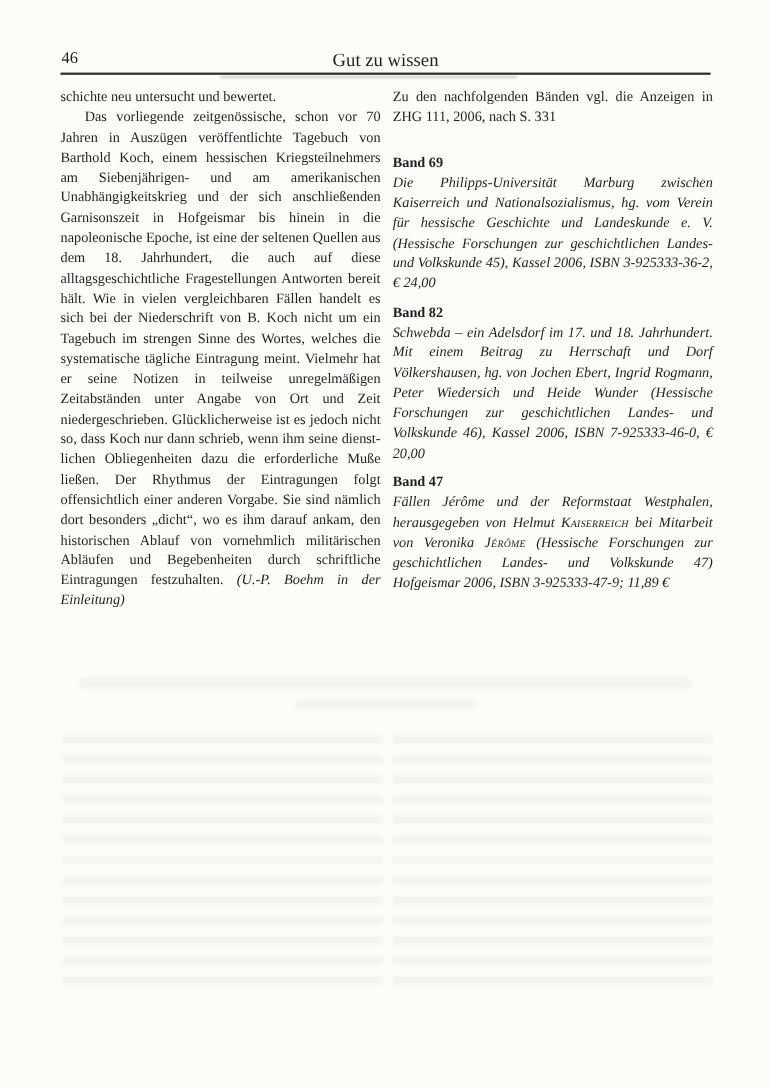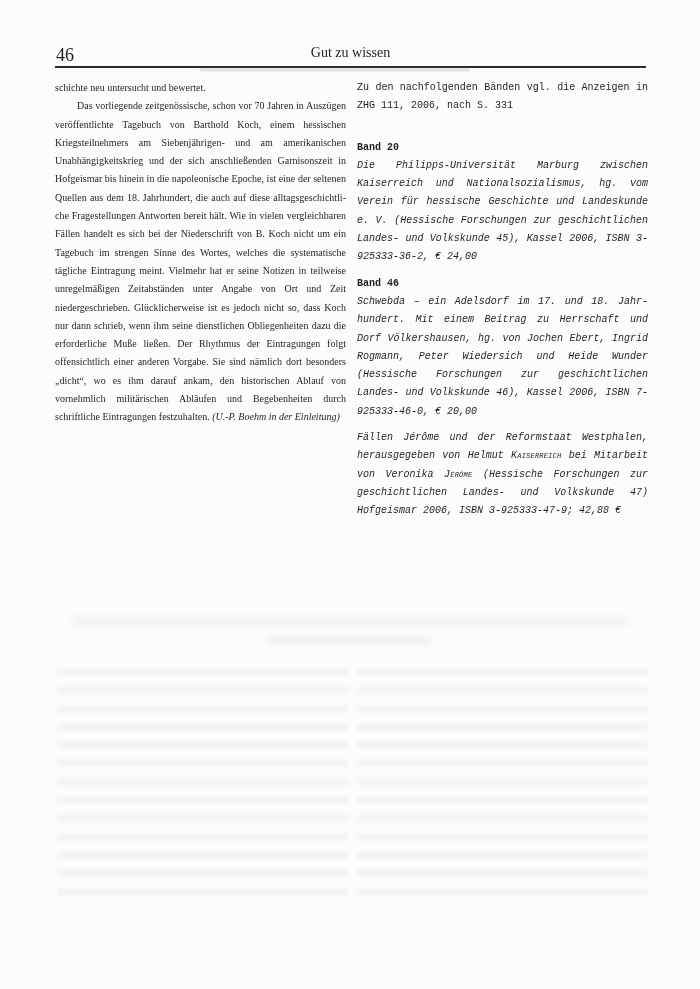--- a/index.html
+++ b/index.html
@@ -22,29 +22,29 @@
     position: absolute;
     left: 55px;
     top: 45px;
     width: 591px;
     height: 24px;
   }
   .pagenum {
     position: absolute;
     left: 1px;
     top: 0;
-    font-size: 18px;
+    font-size: 15px;
   }
   .running-title {
     position: absolute;
     left: 0;
     right: 0;
     top: 0;
     text-align: center;
-    font-size: 14px;
+    font-size: 17px;
   }
   .rule {
     position: absolute;
     left: 0;
     right: 0;
     top: 21px;
     height: 1.8px;
     background: #2c2c2c;
   }
   .rule-echo {
@@ -54,27 +54,27 @@
     width: 270px;
     height: 2px;
     background: rgba(50, 50, 48, 0.22);
     filter: blur(1px);
   }
 
   
   .col {
     position: absolute;
     top: 79px;
-    font-size: 10px;
+    font-size: 13px;
     line-height: 18.3px;
     text-align: justify;
     hyphens: manual;
   }
   .col-left  { left: 55px;  width: 291px; }
-  .col-right { left: 357px; width: 291px; font-family: Liberation Mono, monospace; }
+  .col-right { left: 357px; width: 291px; }
 
   p { margin: 0; }
   .indent { text-indent: 22px; }
   .italic { font-style: italic; }
   .rc-intro { margin-bottom: 23px; }
   .band + .band { margin-top: 8px; }
   .band-heading { font-weight: bold; }
   .sc { font-variant: small-caps; letter-spacing: 0.2px; }
 
   
@@ -120,31 +120,32 @@
 
   <div class="col col-left">
     <p class="body-p">schichte neu untersucht und bewertet.</p>
     <p class="body-p indent"><span>Das vorliegende zeitgenössische, schon vor 70 Jahren in Auszügen veröffentlichte Tage­buch von Barthold Koch, einem hessischen Kriegsteilnehmers am Siebenjährigen- und am amerikanischen Unabhängigkeitskrieg und der sich anschließenden Garnisonszeit in Hofgeis­mar bis hinein in die napoleonische Epoche, ist eine der seltenen Quellen aus dem 18. Jahr­hundert, die auch auf diese alltagsgeschichtli­che Fragestellungen Antworten bereit hält. Wie in vielen vergleichbaren Fällen handelt es sich bei der Niederschrift von B. Koch nicht um ein Tagebuch im strengen Sinne des Wortes, wel­ches die systematische tägliche Eintragung meint. Vielmehr hat er seine Notizen in teil­weise unregelmäßigen Zeitabständen unter Angabe von Ort und Zeit niedergeschrieben. Glücklicherweise ist es jedoch nicht so, dass Koch nur dann schrieb, wenn ihm seine dienst­lichen Obliegenheiten dazu die erforderliche Muße ließen. Der Rhythmus der Eintragungen folgt offensichtlich einer anderen Vorgabe. Sie sind nämlich dort besonders „dicht“, wo es ihm darauf ankam, den historischen Ablauf von vornehmlich militärischen Abläufen und Bege­benheiten durch schriftliche Eintragungen fest­zuhalten. </span><span class="italic">(U.-P. Boehm in der Einleitung)</span></p>
   </div>
 
   <div class="col col-right">
     <p class="body-p rc-intro">Zu den nachfolgenden Bänden vgl. die An­zeigen in ZHG 111, 2006, nach S. 331</p>
 
     <div class="band">
-      <p class="band-heading">Band 20</p>
+      <p class="band-heading">Band 69</p>
       <p class="band-text italic">Die Philipps-Universität Marburg zwischen Kaiserreich und Nationalsozialismus, hg. vom Verein für hessische Geschichte und Landes­kunde e. V. (Hessische Forschungen zur ge­schichtlichen Landes- und Volkskunde 45), Kassel 2006, ISBN 3-925333-36-2, € 24,00</p>
     </div>
 
     <div class="band">
-      <p class="band-heading">Band 46</p>
+      <p class="band-heading">Band 82</p>
       <p class="band-text italic">Schwebda – ein Adelsdorf im 17. und 18. Jahr­hundert. Mit einem Beitrag zu Herrschaft und Dorf Völkershausen, hg. von Jochen Ebert, Ingrid Rogmann, Peter Wiedersich und Heide Wunder (Hessische Forschungen zur ge­schichtlichen Landes- und Volkskunde 46), Kassel 2006, ISBN 7-925333-46-0, € 20,00</p>
     </div>
 
     <div class="band">
-      <p class="band-text italic"><span>Fällen Jérôme und der Reformstaat Westpha­len, herausgegeben von Helmut </span><span class="sc">Kaiserreich</span><span> bei Mitarbeit von Veronika </span><span class="sc">Jérôme</span><span> (Hessische Forschungen zur geschichtlichen Landes- und Volkskunde 47) Hofgeismar 2006, ISBN 3-925333-47-9; 42,88 €</span></p>
+      <p class="band-heading">Band 47</p>
+      <p class="band-text italic"><span>Fällen Jérôme und der Reformstaat Westpha­len, herausgegeben von Helmut </span><span class="sc">Kaiserreich</span><span> bei Mitarbeit von Veronika </span><span class="sc">Jérôme</span><span> (Hessische Forschungen zur geschichtlichen Landes- und Volkskunde 47) Hofgeismar 2006, ISBN 3-925333-47-9; 11,89 €</span></p>
     </div>
   </div>
 
   <div class="ghost ghost-h1"></div>
   <div class="ghost ghost-h2"></div>
   <div class="ghost ghost-col ghost-col-l"></div>
   <div class="ghost ghost-col ghost-col-r"></div>
 
 </div>
 

